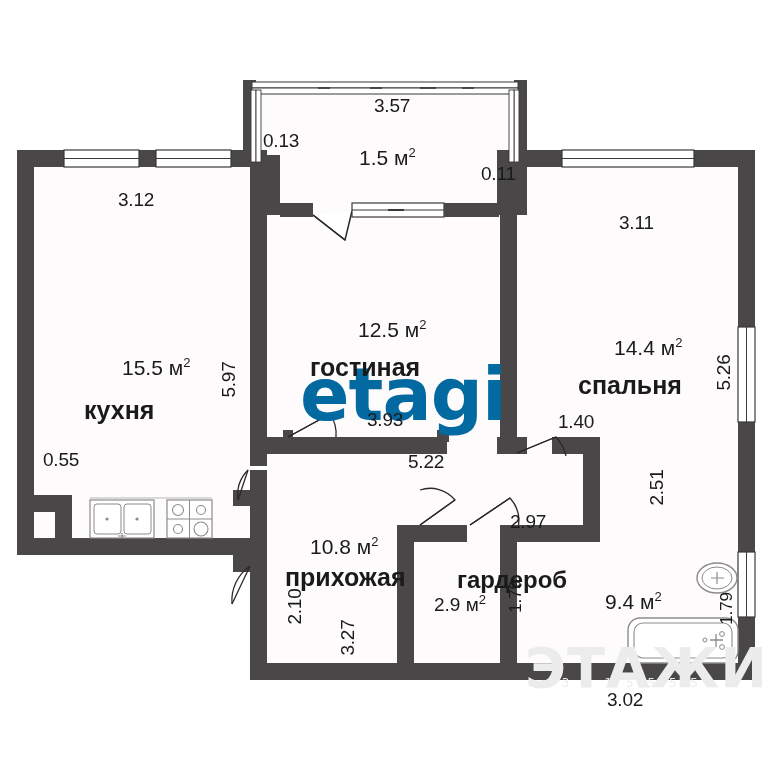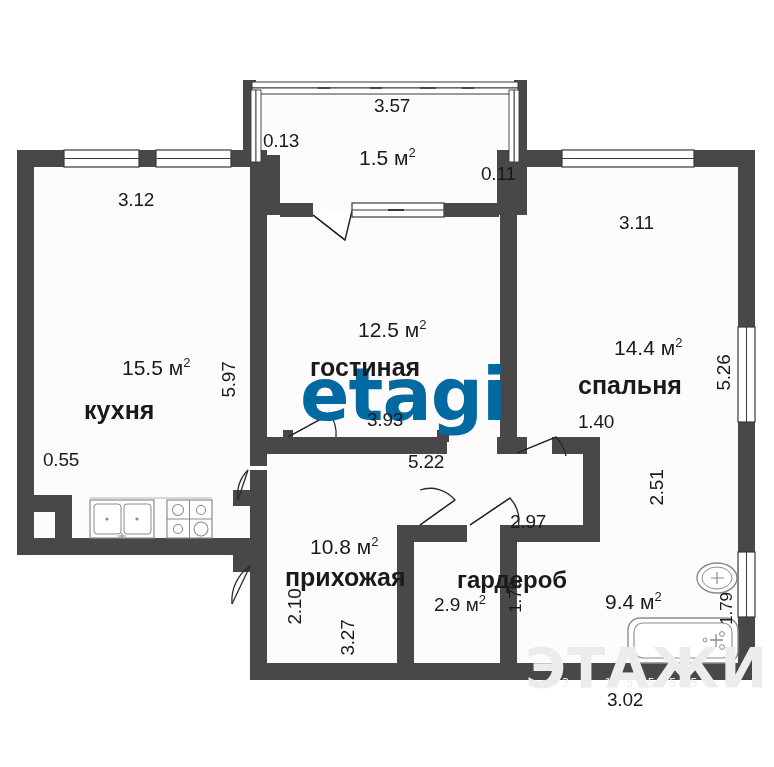--- a/index.html
+++ b/index.html
@@ -268,21 +268,21 @@
 
 <div class="lbl area" style="left:358px; top:318px;"><span>12.5</span>&nbsp;<span>м</span><sup>2</sup></div>
 <div class="lbl roomname" style="left:310px; top:355px;">гостиная</div>
 <div class="lbl dim" style="left:367px; top:410px;">3.93</div>
 <div class="lbl dim" style="left:408px; top:452px;">5.22</div>
 
 <div class="lbl dim" style="left:619px; top:172px;margin-top:41px;">3.11</div>
 <div class="lbl dim rot rot90" style="left:705px; top:363px;">5.26</div>
 <div class="lbl area" style="left:614px; top:336px;"><span>14.4</span>&nbsp;<span>м</span><sup>2</sup></div>
 <div class="lbl roomname" style="left:578px; top:373px;">спальня</div>
-<div class="lbl dim" style="left:558px; top:412px;margin-left:20px;">1.40</div>
+<div class="lbl dim" style="left:558px; top:412px;">1.40</div>
 
 <div class="lbl dim rot rot90" style="left:638px; top:478px;">2.51</div>
 
 <div class="lbl area" style="left:310px; top:535px;"><span>10.8</span>&nbsp;<span>м</span><sup>2</sup></div>
 <div class="lbl roomname" style="left:285px; top:565px;">прихожая</div>
 <div class="lbl dim rot rot90" style="left:276px; top:597px;">2.10</div>
 <div class="lbl dim rot rot90" style="left:329px; top:628px;">3.27</div>
 
 <div class="lbl dim" style="left:510px; top:512px;">2.97</div>
 <div class="lbl roomname" style="left:417px; top:568px; font-size:24px;margin-left:40px;">гардероб</div>

